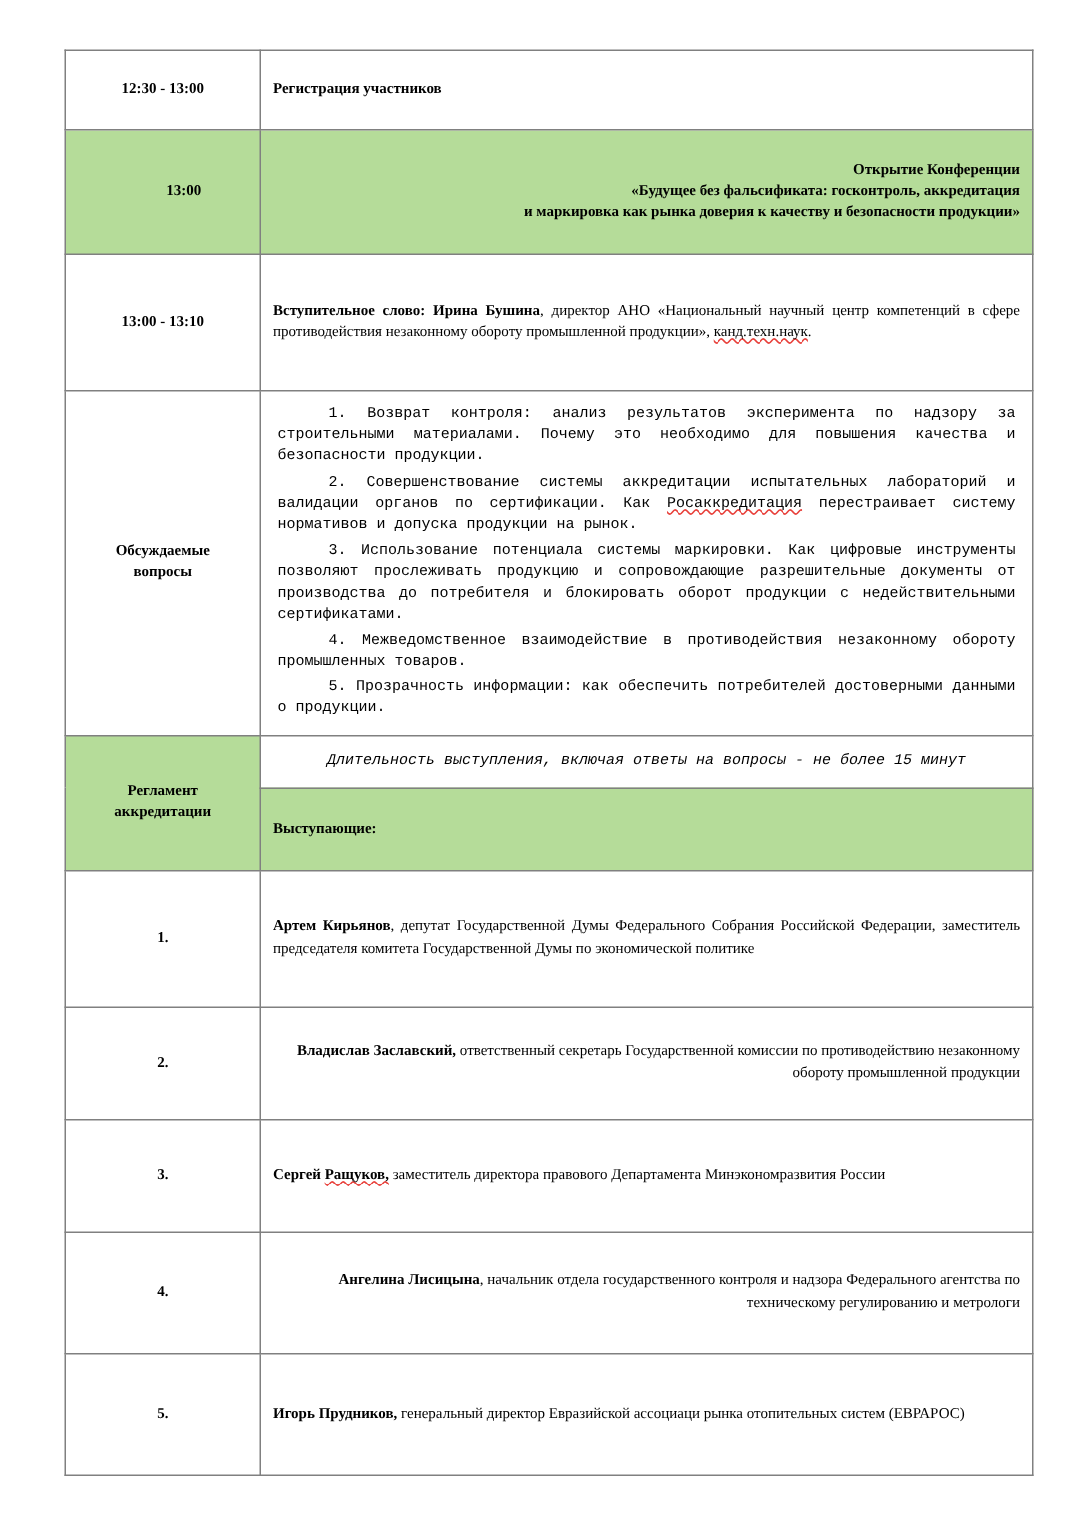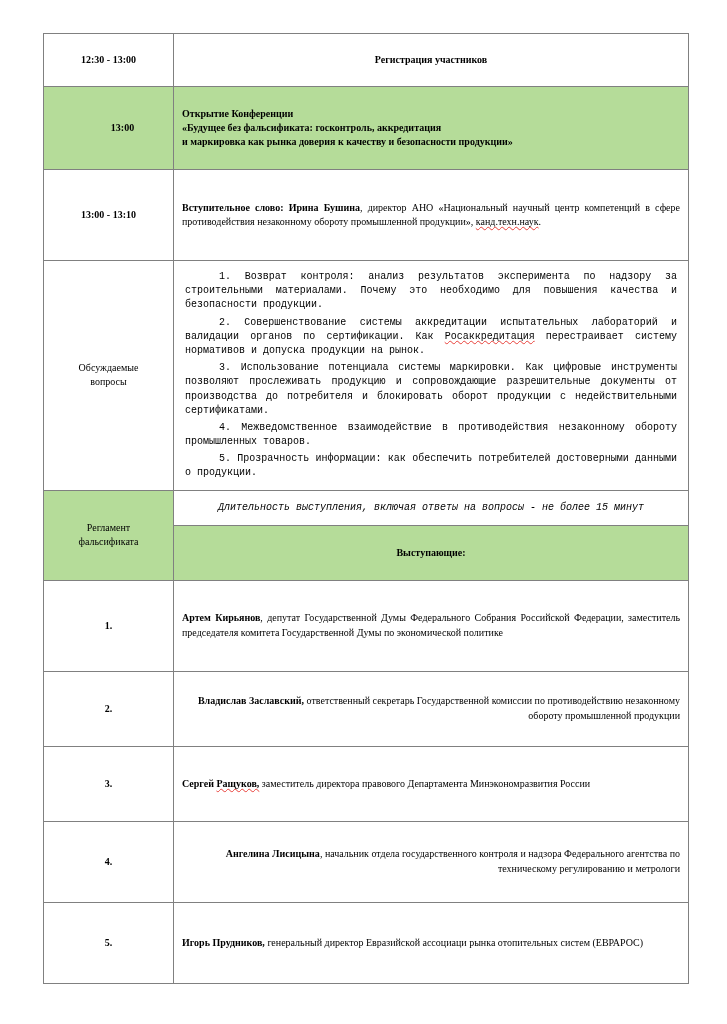--- a/index.html
+++ b/index.html
@@ -37,39 +37,38 @@
   col.c-body { width: 515px; }
 
   .green { background: #b5dc99; }
 
   .time-cell {
     text-align: center;
     font-weight: bold;
     font-size: 12.8px;
   }
   .ctr-bold {
-    text-align: center;
     font-weight: bold;
     font-size: 12.8px;
   }
   .title-block {
-    text-align: left;
+    text-align: right;
     font-weight: bold;
     font-size: 12.6px;
     line-height: 1.5;
   }
   .just {
     text-align: justify;
     text-justify: inter-word;
   }
   .left { text-align: right; }
   b.nm { font-weight: bold; }
   .label-cell {
     text-align: center;
-    font-weight: normal;
+    font-weight: bold;
     font-size: 12.6px;
     line-height: 1.45;
     margin-top: 19px;
   }
   .num-cell {
     text-align: center;
     font-weight: bold;
     font-size: 12.8px;
   }
   .reg-italic {
@@ -152,21 +151,21 @@
           <p class="pt">
             <span class="pt-num">5.</span>
             <span>Прозрачность информации: как обеспечить потребителей достоверными данными о продукции.</span>
           </p>
         </td>
       </tr>
 
       <tr>
         <td class="label-cell green" rowspan="2">
           <div>Регламент</div>
-          <div>фальсификата</div>
+          <div>аккредитации</div>
         </td>
         <td class="reg-italic" style="height:22px;">Длительность выступления, включая ответы на вопросы - не более 15 минут</td>
       </tr>
       <tr>
         <td class="green ctr-bold" style="height:42px;">Выступающие:</td>
       </tr>
 
       <tr>
         <td class="num-cell" style="height:78px;">1.</td>
         <td class="just sp-body">

